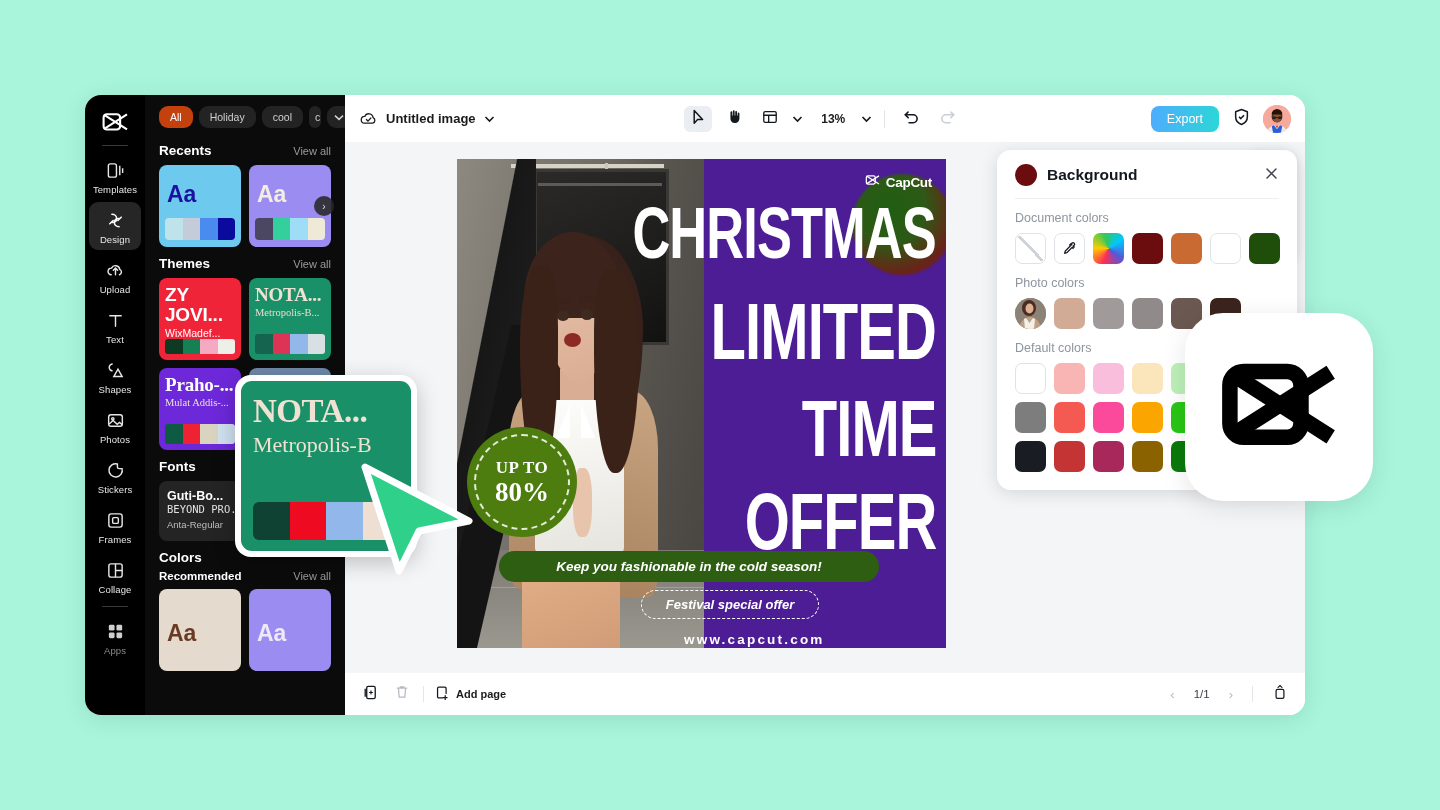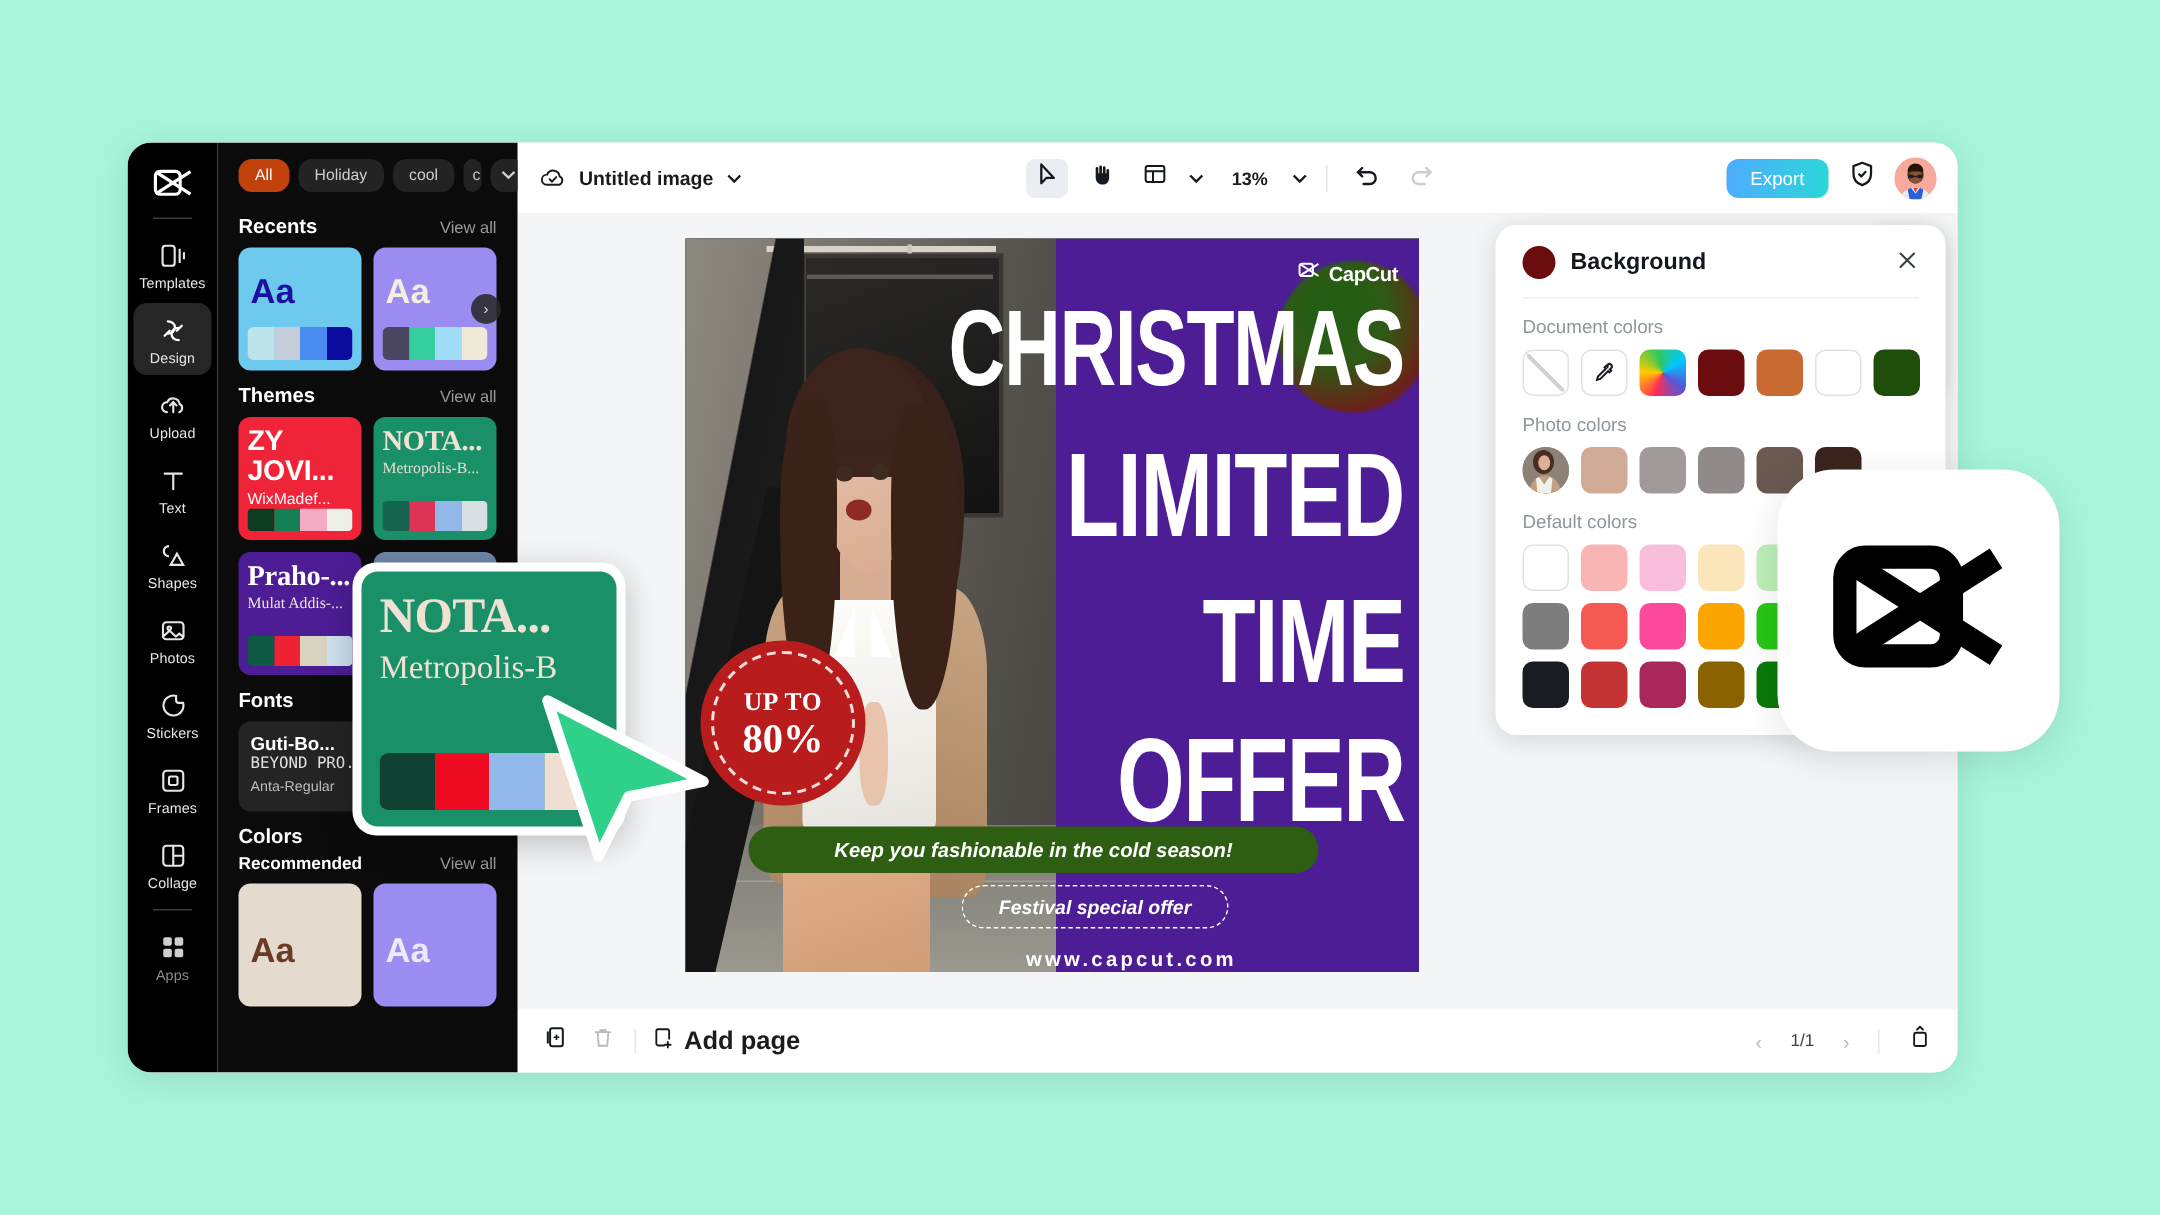--- a/index.html
+++ b/index.html
@@ -200,21 +200,21 @@
   .cap-logo-row { position:absolute; right: 14px; top: 14px; display:flex; align-items:center; gap:5px; z-index:3;}
   .cap-logo-row .txt { color:#fff; font-size:13.5px; font-weight:700; letter-spacing:-.3px; }
 
   .ptext { position:absolute; z-index:3; color:#fff; font-weight:800;
      font-family: "Liberation Sans", sans-serif;
      letter-spacing: -1px; line-height: .86;
      transform: scaleY(1.26) scaleX(.92); transform-origin: right center; }
 
   .badge-80 {
     position:absolute; left: 10px; top: 268px; width:110px; height:110px;
-    border-radius:50%; background:#b91c1c; z-index:5;
+    border-radius:50%; background:#4d7c0f; z-index:5;
     display:flex; flex-direction:column; align-items:center; justify-content:center;
     color:#fff; text-align:center;
   }
   .badge-80:before { content:''; position:absolute; inset:7px; border-radius:50%;
     border: 2px dashed rgba(255,255,255,.85); }
   .badge-80 .b1 { font-size: 17px; font-weight: 800; letter-spacing:.5px; font-family:"Liberation Serif", serif; }
   .badge-80 .b2 { font-size: 27px; font-weight: 800; line-height:1; margin-top:1px; font-family:"Liberation Serif", serif; }
 
   .pill-green {
     position:absolute; z-index:4; background:#2e5e12; color:#fff;
@@ -259,21 +259,21 @@
   .ts-item { display:flex; flex-direction:column; align-items:center; gap:3px; padding:7px 0; cursor:pointer; }
   .ts-item .lbl { font-size:8.5px; color:#6c737d; }
 
   
   #bottombar {
     height: 42px; flex:0 0 42px; background:#fff; display:flex;
     align-items:center; padding: 0 14px; gap: 10px;
   }
   .bb-btn { width:22px; height:22px; display:flex; align-items:center; justify-content:center; cursor:pointer; }
   .bb-sep { width:1px; height:16px; background:#e4e6ea; }
-  .bb-add { display:flex; align-items:center; gap:6px; cursor:pointer; font-size:17px; color:#1b1b1b; font-weight:600;}
+  .bb-add { display:flex; align-items:center; gap:6px; cursor:pointer; font-size:11px; color:#1b1b1b; font-weight:600;}
   .bb-spacer { flex:1; }
   .bb-page { font-size:11.5px; color:#3b3f46; padding: 0 6px; }
   .bb-nav { font-size: 13px; color:#b6bbc2; cursor:pointer; padding: 0 3px; }
 
   
   #drag-card {
     position: absolute; left: 235px; top: 375px;
     width: 182px; height: 182px;
     background: #fff; border-radius: 16px; padding: 6px;
     box-shadow: 0 6px 22px rgba(0,0,0,.22); z-index: 60;
@@ -486,21 +486,21 @@
         <div class="sw">
           <i style="background:#156450"></i>
             <i style="background:#dd3354"></i>
             <i style="background:#92b7ea"></i>
             <i style="background:#d9e0e4"></i>
         </div>
       </div>
     </div>
 
     <div class="card-row" style="margin-top:8px;">
-      <div class="thcard" style="background:#4c1d95">
+      <div class="thcard" style="background:#6d28d9">
         <div class="t1" style="color:#ffffff;font-family:'Liberation Serif',serif;">Praho-...</div>
         <div class="t2" style="color:#e9e4d8;font-family:'Liberation Serif',serif;">Mulat Addis-...</div>
         <div class="sw">
           <i style="background:#0f5a42"></i>
             <i style="background:#ee2233"></i>
             <i style="background:#d8d4c0"></i>
             <i style="background:#cfe0ef"></i>
         </div>
       </div>
       <div class="thcard" style="background:#6f86a8"></div>

